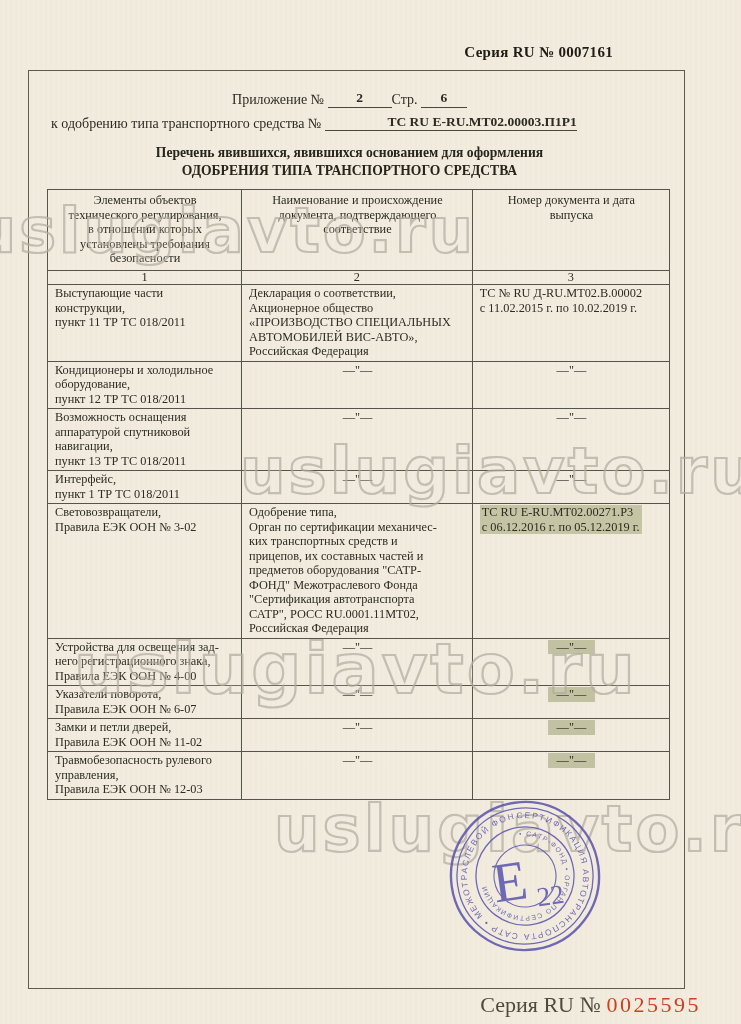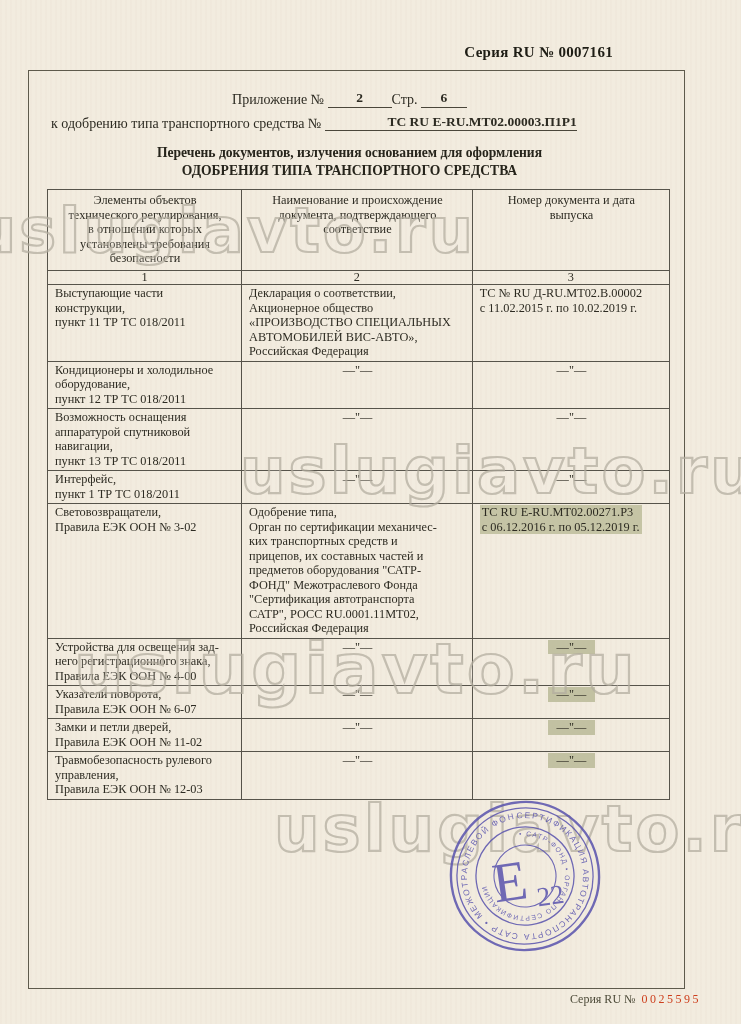--- a/index.html
+++ b/index.html
@@ -31,21 +31,21 @@
   .watermark {
     position:absolute; font-family:"DejaVu Sans", sans-serif; font-weight:bold;
     white-space:nowrap; letter-spacing:3px; pointer-events:none; z-index:5;
     color:rgba(242,238,229,0.16); -webkit-text-stroke:2.2px rgba(177,172,158,0.72);
   }
   .wm1 { left:-28px; top:194px; font-size:62px; }
   .wm2 { left:240px; top:434px; font-size:64px; }
   .wm3 { left:74px;  top:628px; font-size:70px; }
   .wm4 { left:274px; top:792px; font-size:64px; }
   .stamp { position:absolute; left:444px; top:795px; width:162px; height:162px; z-index:6; transform:rotate(-8deg); opacity:.86; }
-  .serial-bottom { position:absolute; top:992px; right:40px; font-size:12px; color:#4d4b39; }
+  .serial-bottom { position:absolute; top:992px; right:40px; font-size:22px; color:#4d4b39; }
   .serial-bottom .red { color:#cd3f1d; letter-spacing:2.5px; margin-left:6px; }
 </style>
 </head>
 <body>
 
 <div class="page">
 
   <div class="serial-top">Серия RU № 0007161</div>
 
   <div class="border-box">
@@ -60,21 +60,21 @@
         <span class="blank w46">6</span>
       </div>
     </div>
 
     <div class="approval-row">
       <span>к одобрению типа транспортного средства №</span>
       <span class="blank approval-blank">ТС RU E-RU.МТ02.00003.П1Р1</span>
     </div>
 
     <div class="doc-title">
-      <div>Перечень документов, излучения основанием для оформления</div>
+      <div>Перечень явившихся, явившихся основанием для оформления</div>
       <div>ОДОБРЕНИЯ ТИПА ТРАНСПОРТНОГО СРЕДСТВА</div>
     </div>
 
     <table>
       <colgroup>
           <col class="c1">
           <col class="c2">
           <col class="c3">
         </colgroup>
       <tbody>

